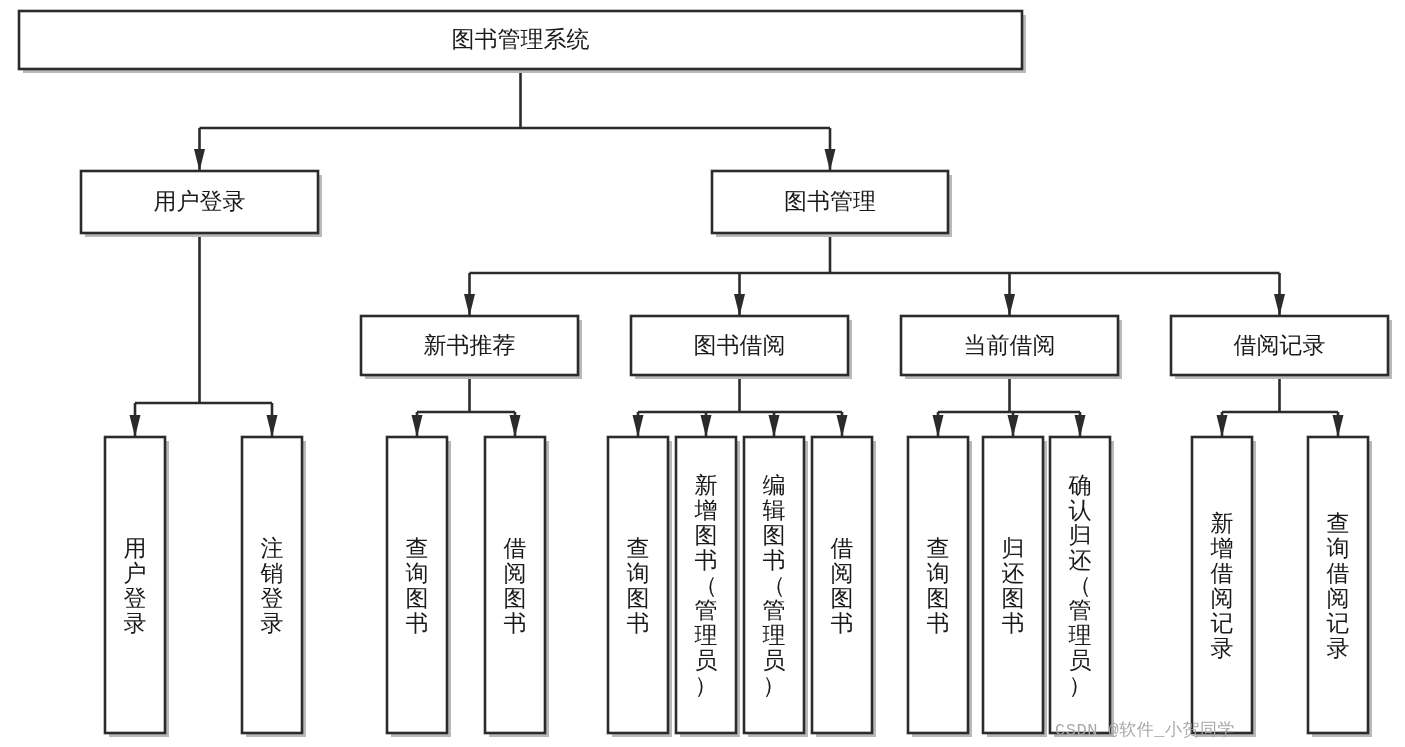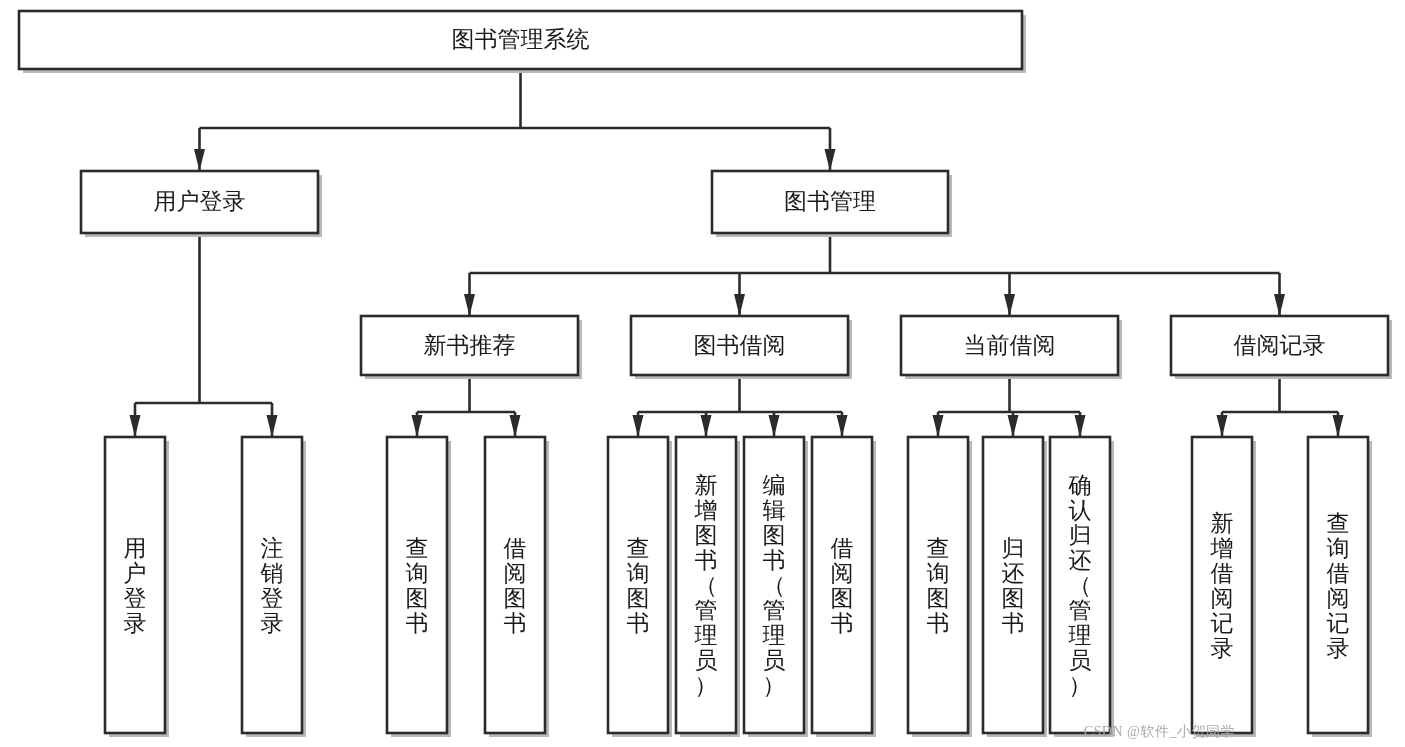--- a/index.html
+++ b/index.html
@@ -55,22 +55,22 @@
   .node-label-v {
     font-family: "Liberation Sans", "DejaVu Sans", sans-serif;
     font-size: 23px;
     fill: #1a1a1a;
     text-anchor: middle;
   }
   .watermark {
     position: absolute;
     right: 8px;
     bottom: 6px;
-    font-family: Liberation Serif, serif;
-    font-size: 14px;
+    font-family: Liberation Mono, monospace;
+    font-size: 17px;
     color: #a8a8a8;
     letter-spacing: 0.5px;
     white-space: nowrap;
     pointer-events: none;
   }
 </style>
 </head>
 <body>
 
 <div id="diagram-root">

